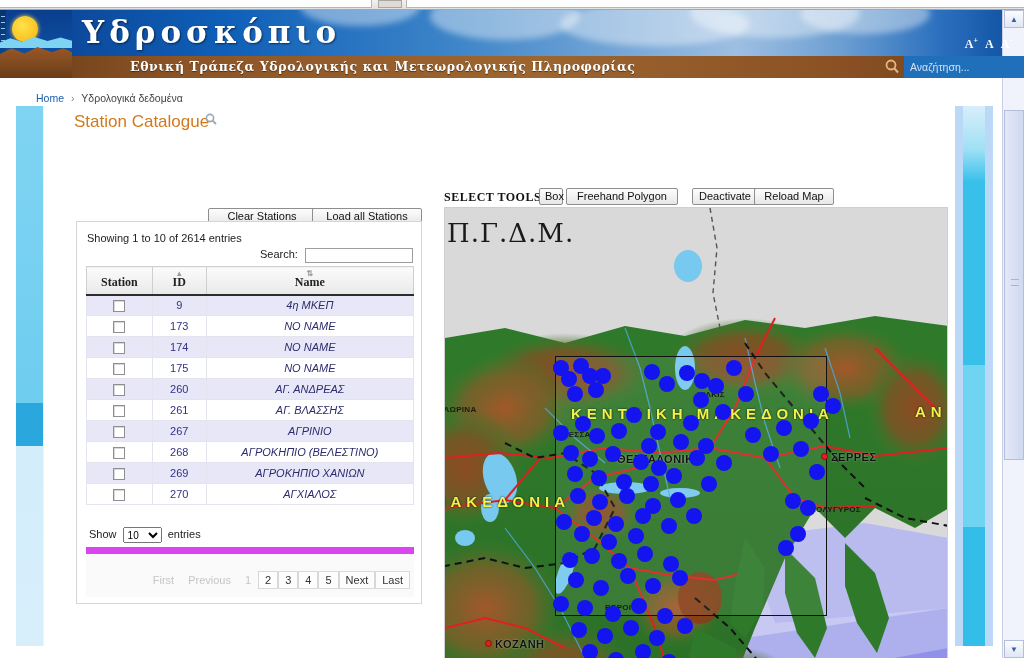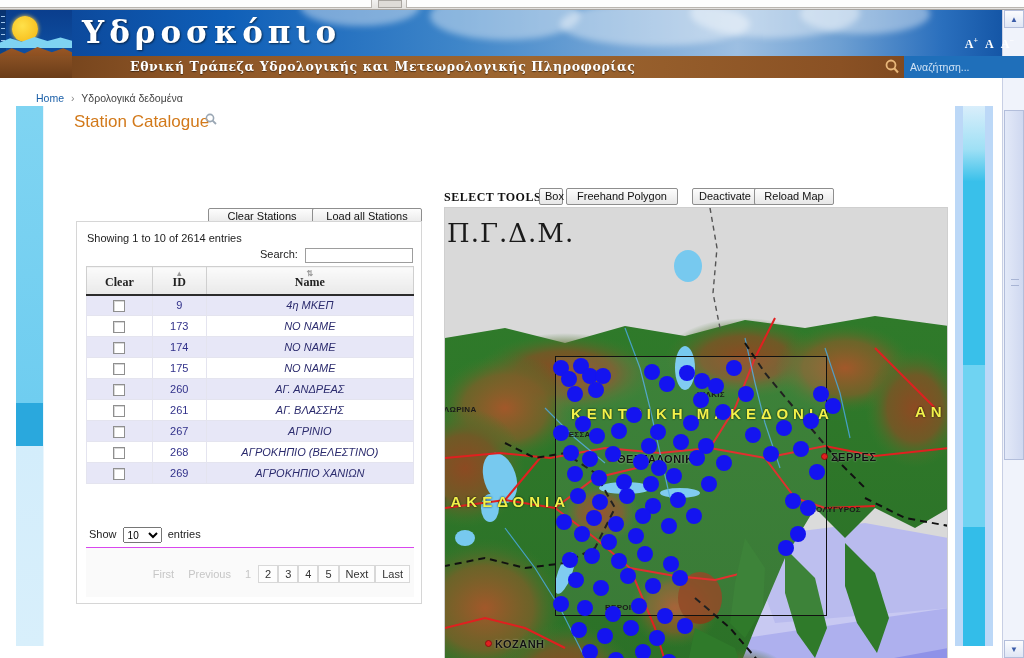--- a/index.html
+++ b/index.html
@@ -211,21 +211,21 @@
     position: absolute; left: 12px; top: 305px;
     font-size: 11px; color: #222;
   }
   #entries-select {
     font-size: 10px; height: 16px; vertical-align: middle;
     margin: 0 3px; font-family: "Liberation Sans", sans-serif;
   }
 
   #pagination-bar {
     position: absolute; left: 9px; top: 325px; width: 328px; height: 50px;
-    border-top: 1px solid #d946ef; background: #fafafa;
+    border-top: 7px solid #d946ef; background: #fafafa;
   }
   #pagination {
     position: absolute; right: 4px; top: 17px;
     font-size: 11px; font-family: "Liberation Sans", sans-serif;
   }
   .page-btn {
     display: inline-block; padding: 2px 6px; color: #333;
     border: 1px solid transparent; cursor: pointer;
   }
   .page-btn.boxed { border: 1px solid #d8d8d8; background: #fdfdfd; }
@@ -408,21 +408,21 @@
 
     <div id="search-row">
       <label>Search:</label>
       <input id="table-search-input" type="text" placeholder="" style="">
     </div>
 
     <table id="station-table">
       <thead>
         <tr>
           <th id="th-select">
-            <span>Clear</span>
+            <span>Station</span>
           </th>
           <th id="th-id">
             <span class="sort-arrow">▴</span>
             <span>ID</span>
           </th>
           <th id="th-name">
             <span class="sort-arrow">⇅</span>
             <span>Name</span>
           </th>
         </tr>
@@ -465,20 +465,25 @@
           </tr>
           <tr class="even">
             <td class="cell-select"><span class="row-checkbox"></span></td>
             <td class="cell-id">268</td>
             <td class="cell-name">ΑΓΡΟΚΗΠΙΟ (ΒΕΛΕΣΤΙΝΟ)</td>
           </tr>
           <tr class="odd">
             <td class="cell-select"><span class="row-checkbox"></span></td>
             <td class="cell-id">269</td>
             <td class="cell-name">ΑΓΡΟΚΗΠΙΟ ΧΑΝΙΩΝ</td>
+          </tr>
+          <tr class="even">
+            <td class="cell-select"><span class="row-checkbox"></span></td>
+            <td class="cell-id">270</td>
+            <td class="cell-name">ΑΓΧΙΑΛΟΣ</td>
           </tr>
         </tbody>
     </table>
 
     <div id="show-entries-row">
       <span>Show</span>
       <select id="entries-select"><option value="10">10</option><option value="25">25</option><option value="50">50</option><option value="100">100</option></select>
       <span>entries</span>
     </div>
 

